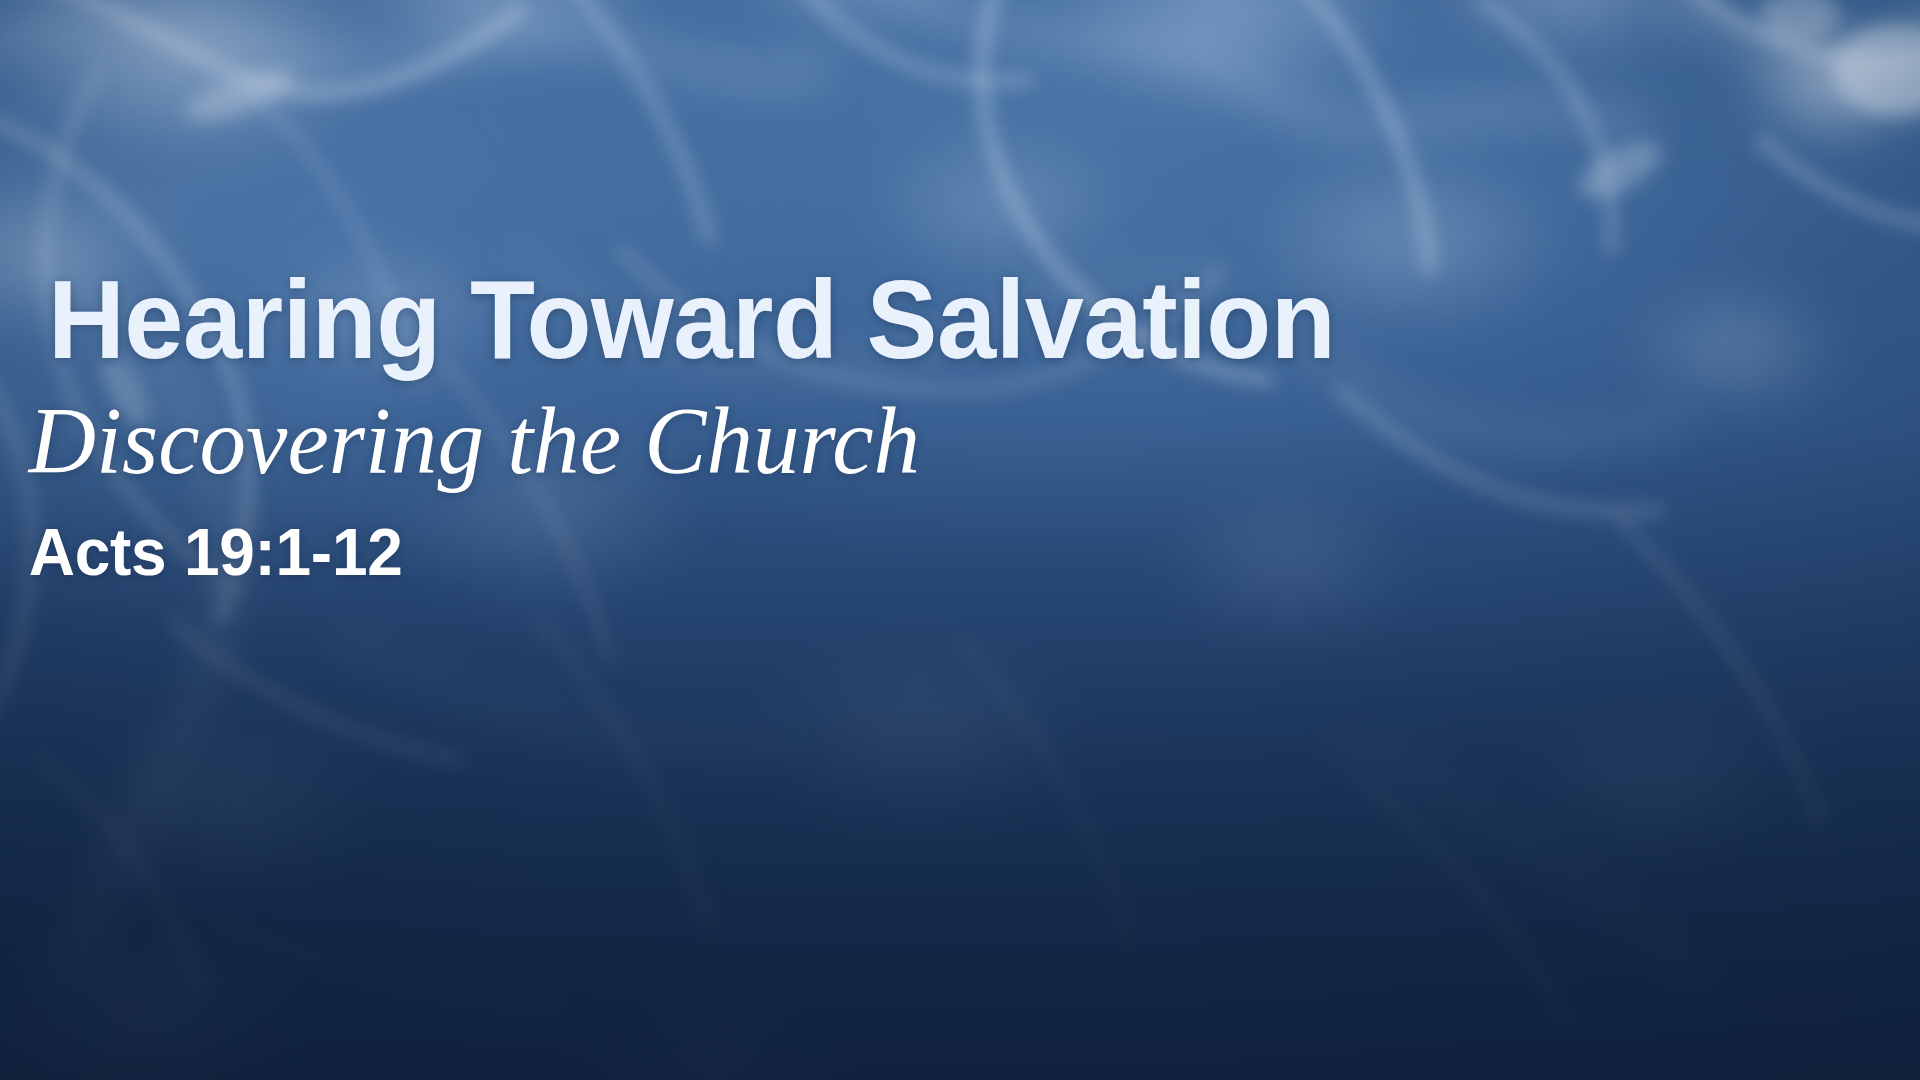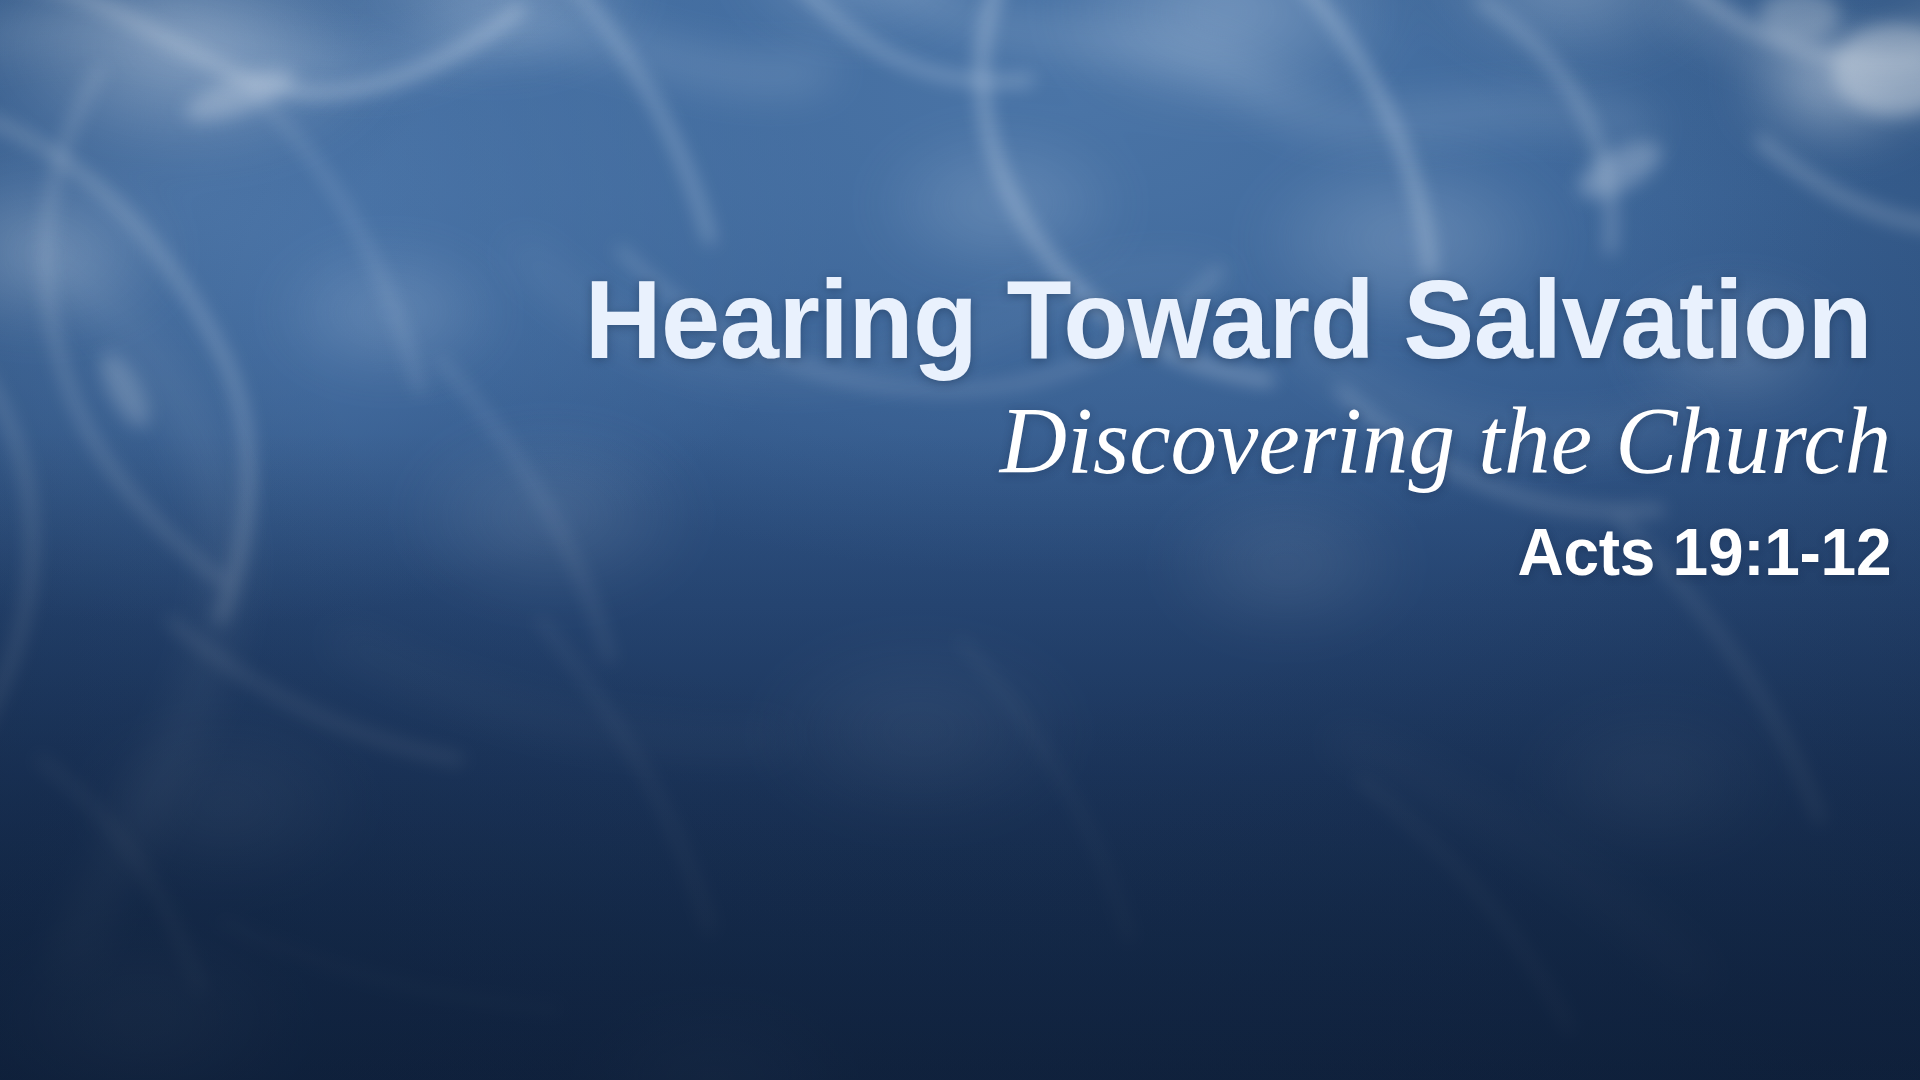--- a/index.html
+++ b/index.html
@@ -89,21 +89,21 @@
       radial-gradient(ellipse 1500px 900px at 50% 30%, rgba(0,0,0,0) 42%, rgba(8,22,44,.30) 100%),
       linear-gradient(180deg, rgba(16,34,62,0) 40%, rgba(14,30,56,.42) 78%, rgba(12,26,50,.60) 100%);
   }
 
   
   .text-stack {
     position: absolute;
     left: 0;
     right: 0;
     top: 262px;
-    text-align: right;
+    text-align: left;
   }
 
   .slide-title {
     margin: 0;
     font-family: "Liberation Sans", sans-serif;
     font-weight: 700;
     font-size: 112px;
     line-height: 1.04;
     letter-spacing: -0.5px;
     color: #e9f1fd;

